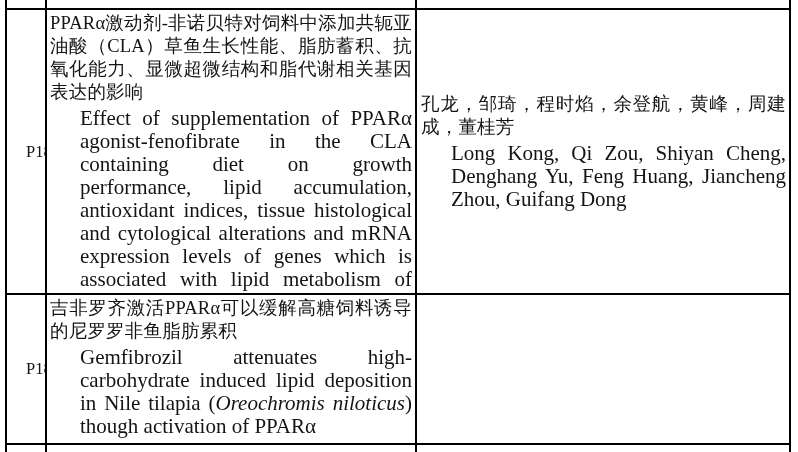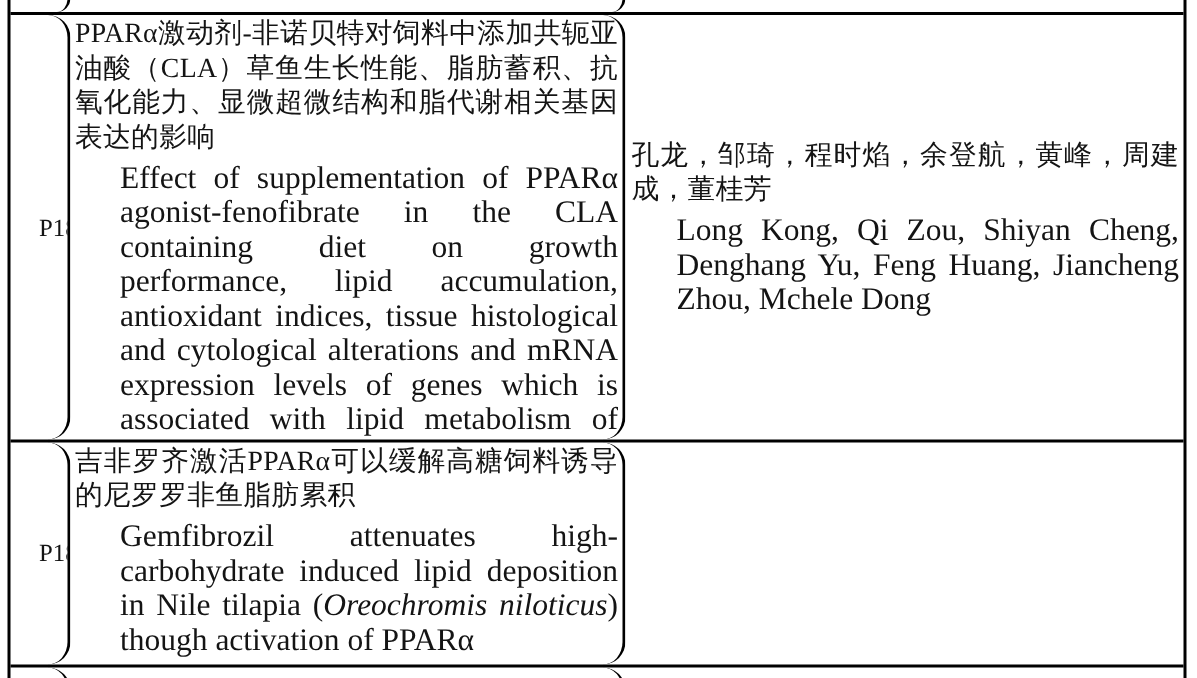--- a/index.html
+++ b/index.html
@@ -35,21 +35,20 @@
   .row + .row {
     border-top: 2px solid #000000;
   }
   .row-partial-top    { height: 18px; }
   .row-p180           { height: 283px; }
   .row-p181           { height: 148px; }
   .row-partial-bottom { height: 40px; }
   .cell {
     box-sizing: border-box;
     overflow: hidden;
-    border-radius: 15px;
   }
   .cell-id {
     width: 40px;
     border-right: 2px solid #000000;
     display: flex;
     align-items: center;
     justify-content: center;
     font-size: 16.5px;
     padding-left: 34px;
   }
@@ -95,21 +94,21 @@
     <div class="row row-p180">
       <div class="cell cell-id">
         <span>P180</span>
       </div>
       <div class="cell cell-title">
         <div class="zh">PPARα激动剂-非诺贝特对饲料中添加共轭亚油酸（CLA）草鱼生长性能、脂肪蓄积、抗氧化能力、显微超微结构和脂代谢相关基因表达的影响</div>
         <div class="en">Effect of supplementation of PPARα agonist-fenofibrate in the CLA containing diet on growth performance, lipid accumulation, antioxidant indices, tissue histological and cytological alterations and mRNA expression levels of genes which is associated with lipid metabolism of grass carp</div>
       </div>
       <div class="cell cell-authors">
         <div class="zh">孔龙，邹琦，程时焰，余登航，黄峰，周建成，董桂芳</div>
-        <div class="en">Long Kong, Qi Zou, Shiyan Cheng, Denghang Yu, Feng Huang, Jiancheng Zhou, Mchele Dong</div>
+        <div class="en">Long Kong, Qi Zou, Shiyan Cheng, Denghang Yu, Feng Huang, Jiancheng Zhou, Guifang Dong</div>
       </div>
     </div>
 
     <div class="row row-p181">
       <div class="cell cell-id">
         <span>P181</span>
       </div>
       <div class="cell cell-title">
         <div class="zh">吉非罗齐激活PPARα可以缓解高糖饲料诱导的尼罗罗非鱼脂肪累积</div>
         <div class="en"><span>Gemfibrozil attenuates high-carbohydrate induced lipid deposition in Nile tilapia (</span><span class="species-italic">Oreochromis niloticus</span><span>) though activation of PPARα</span></div>

